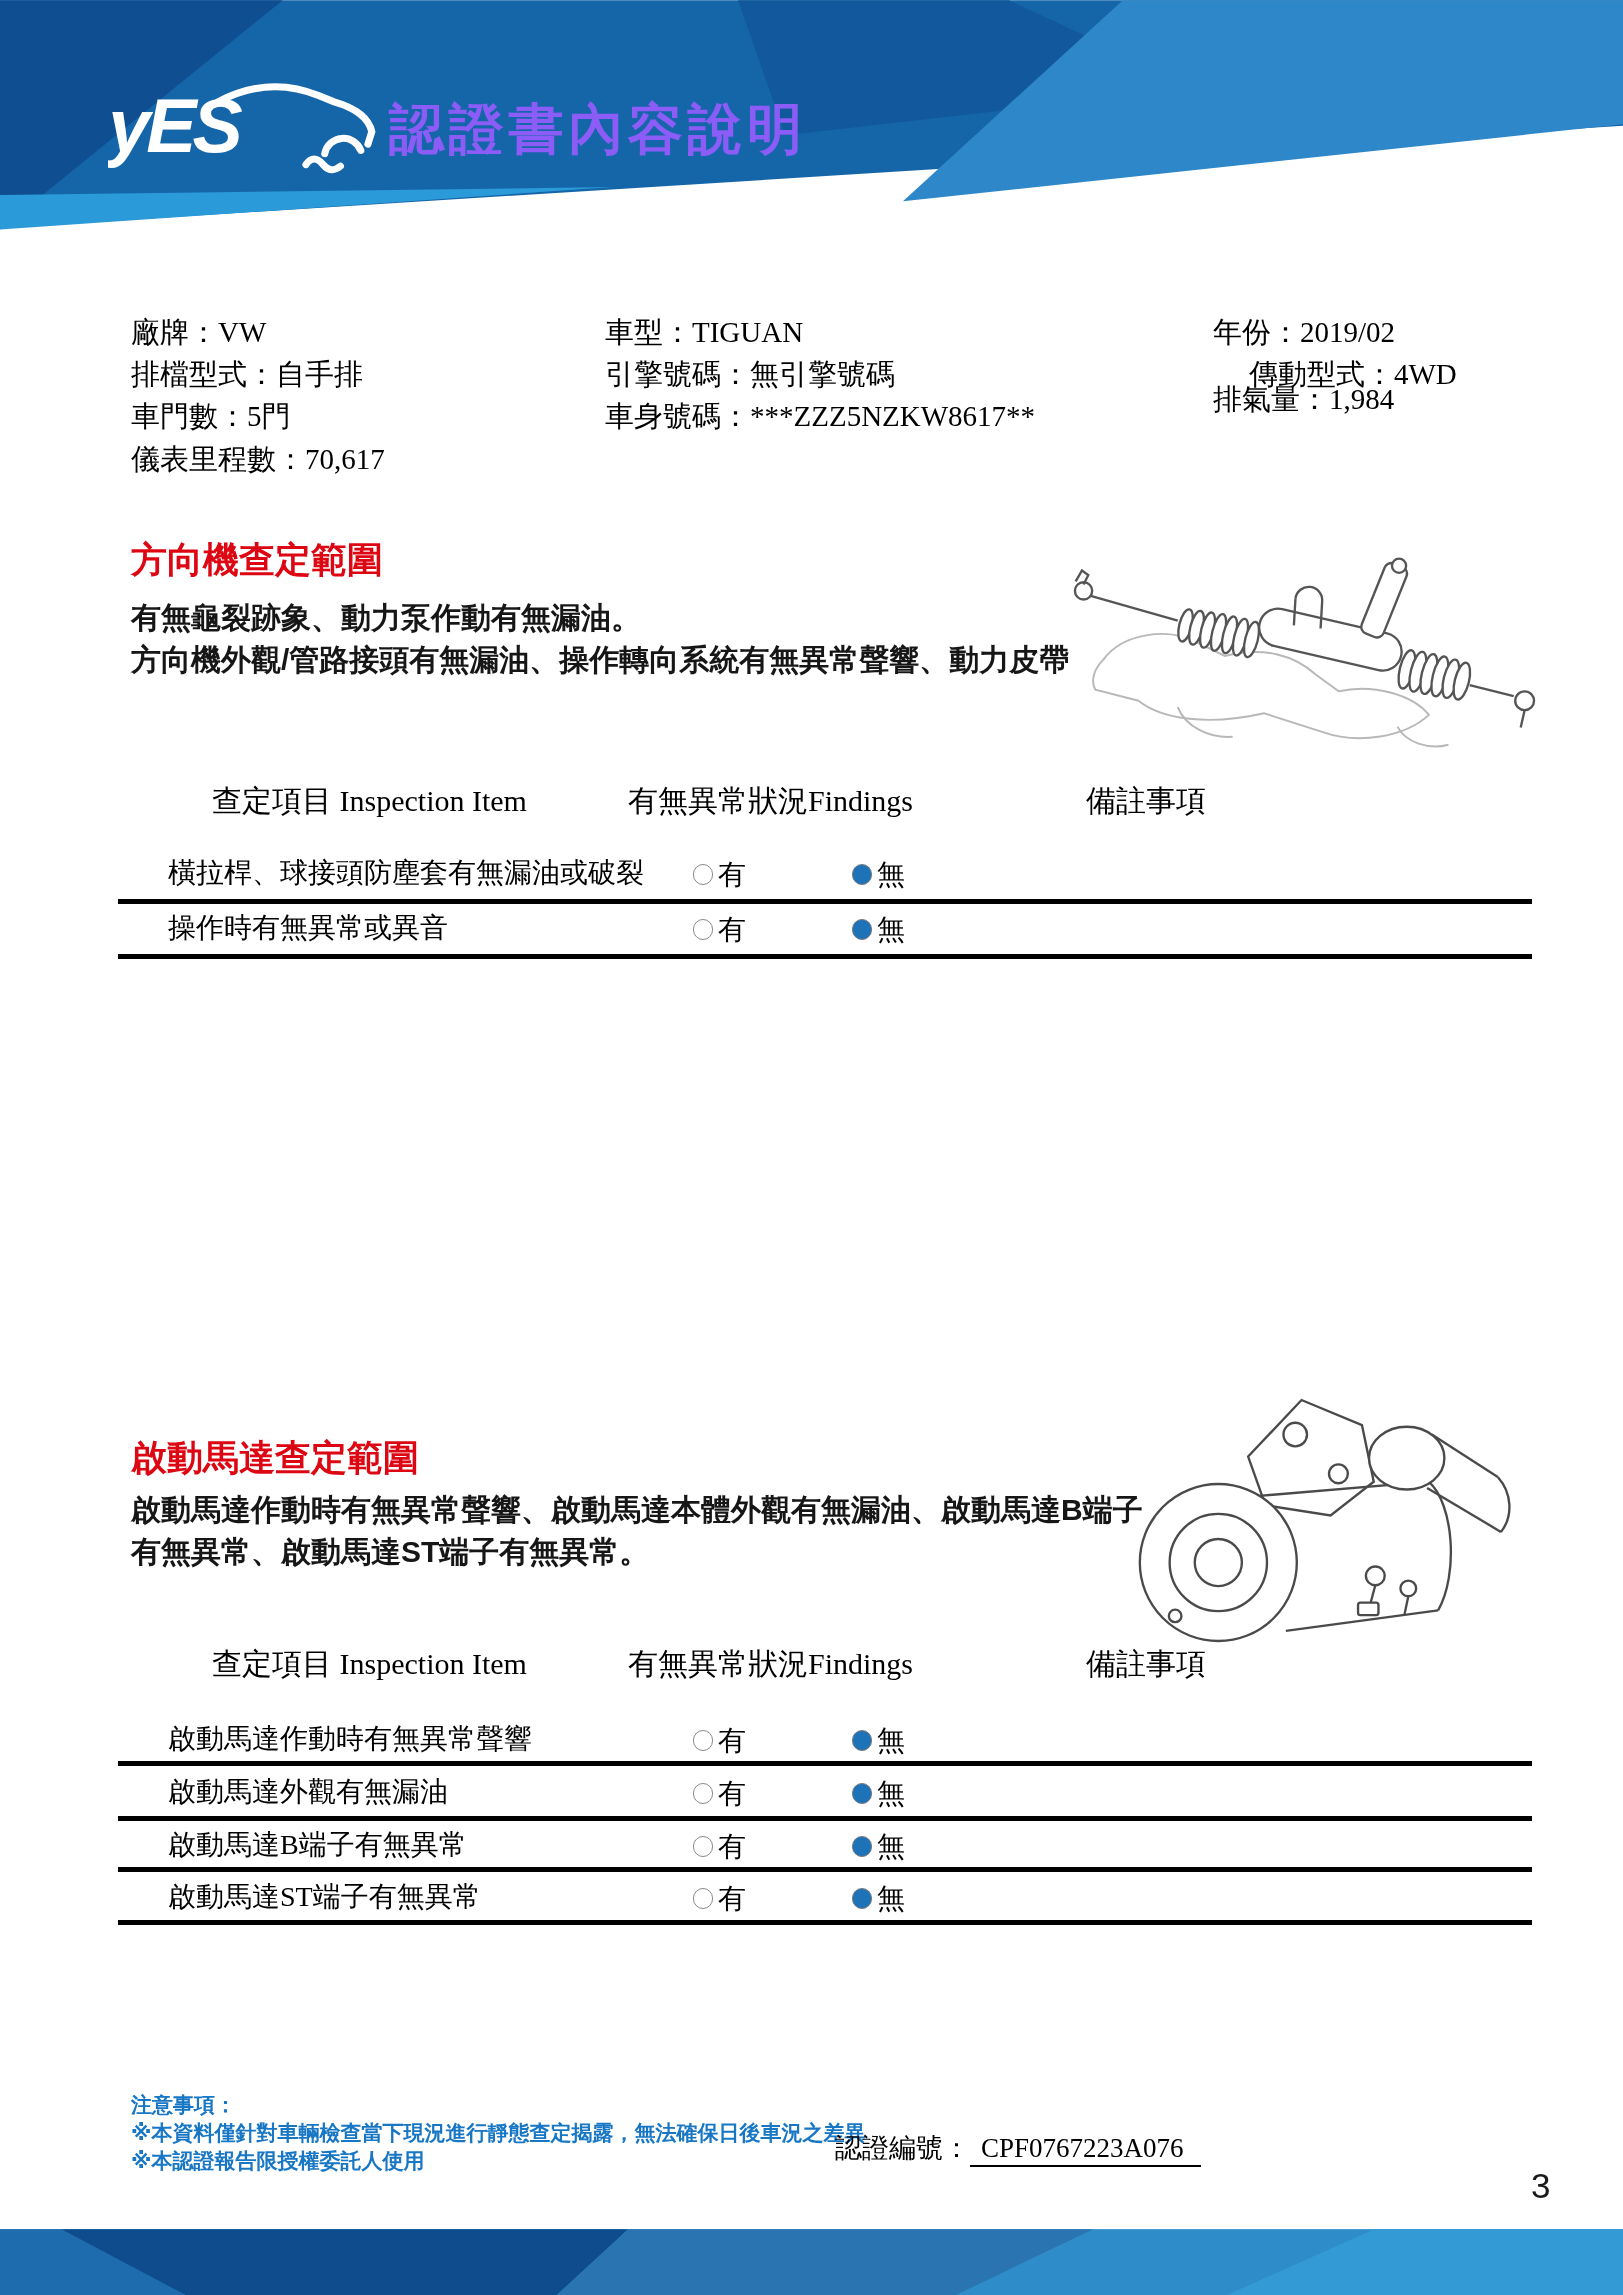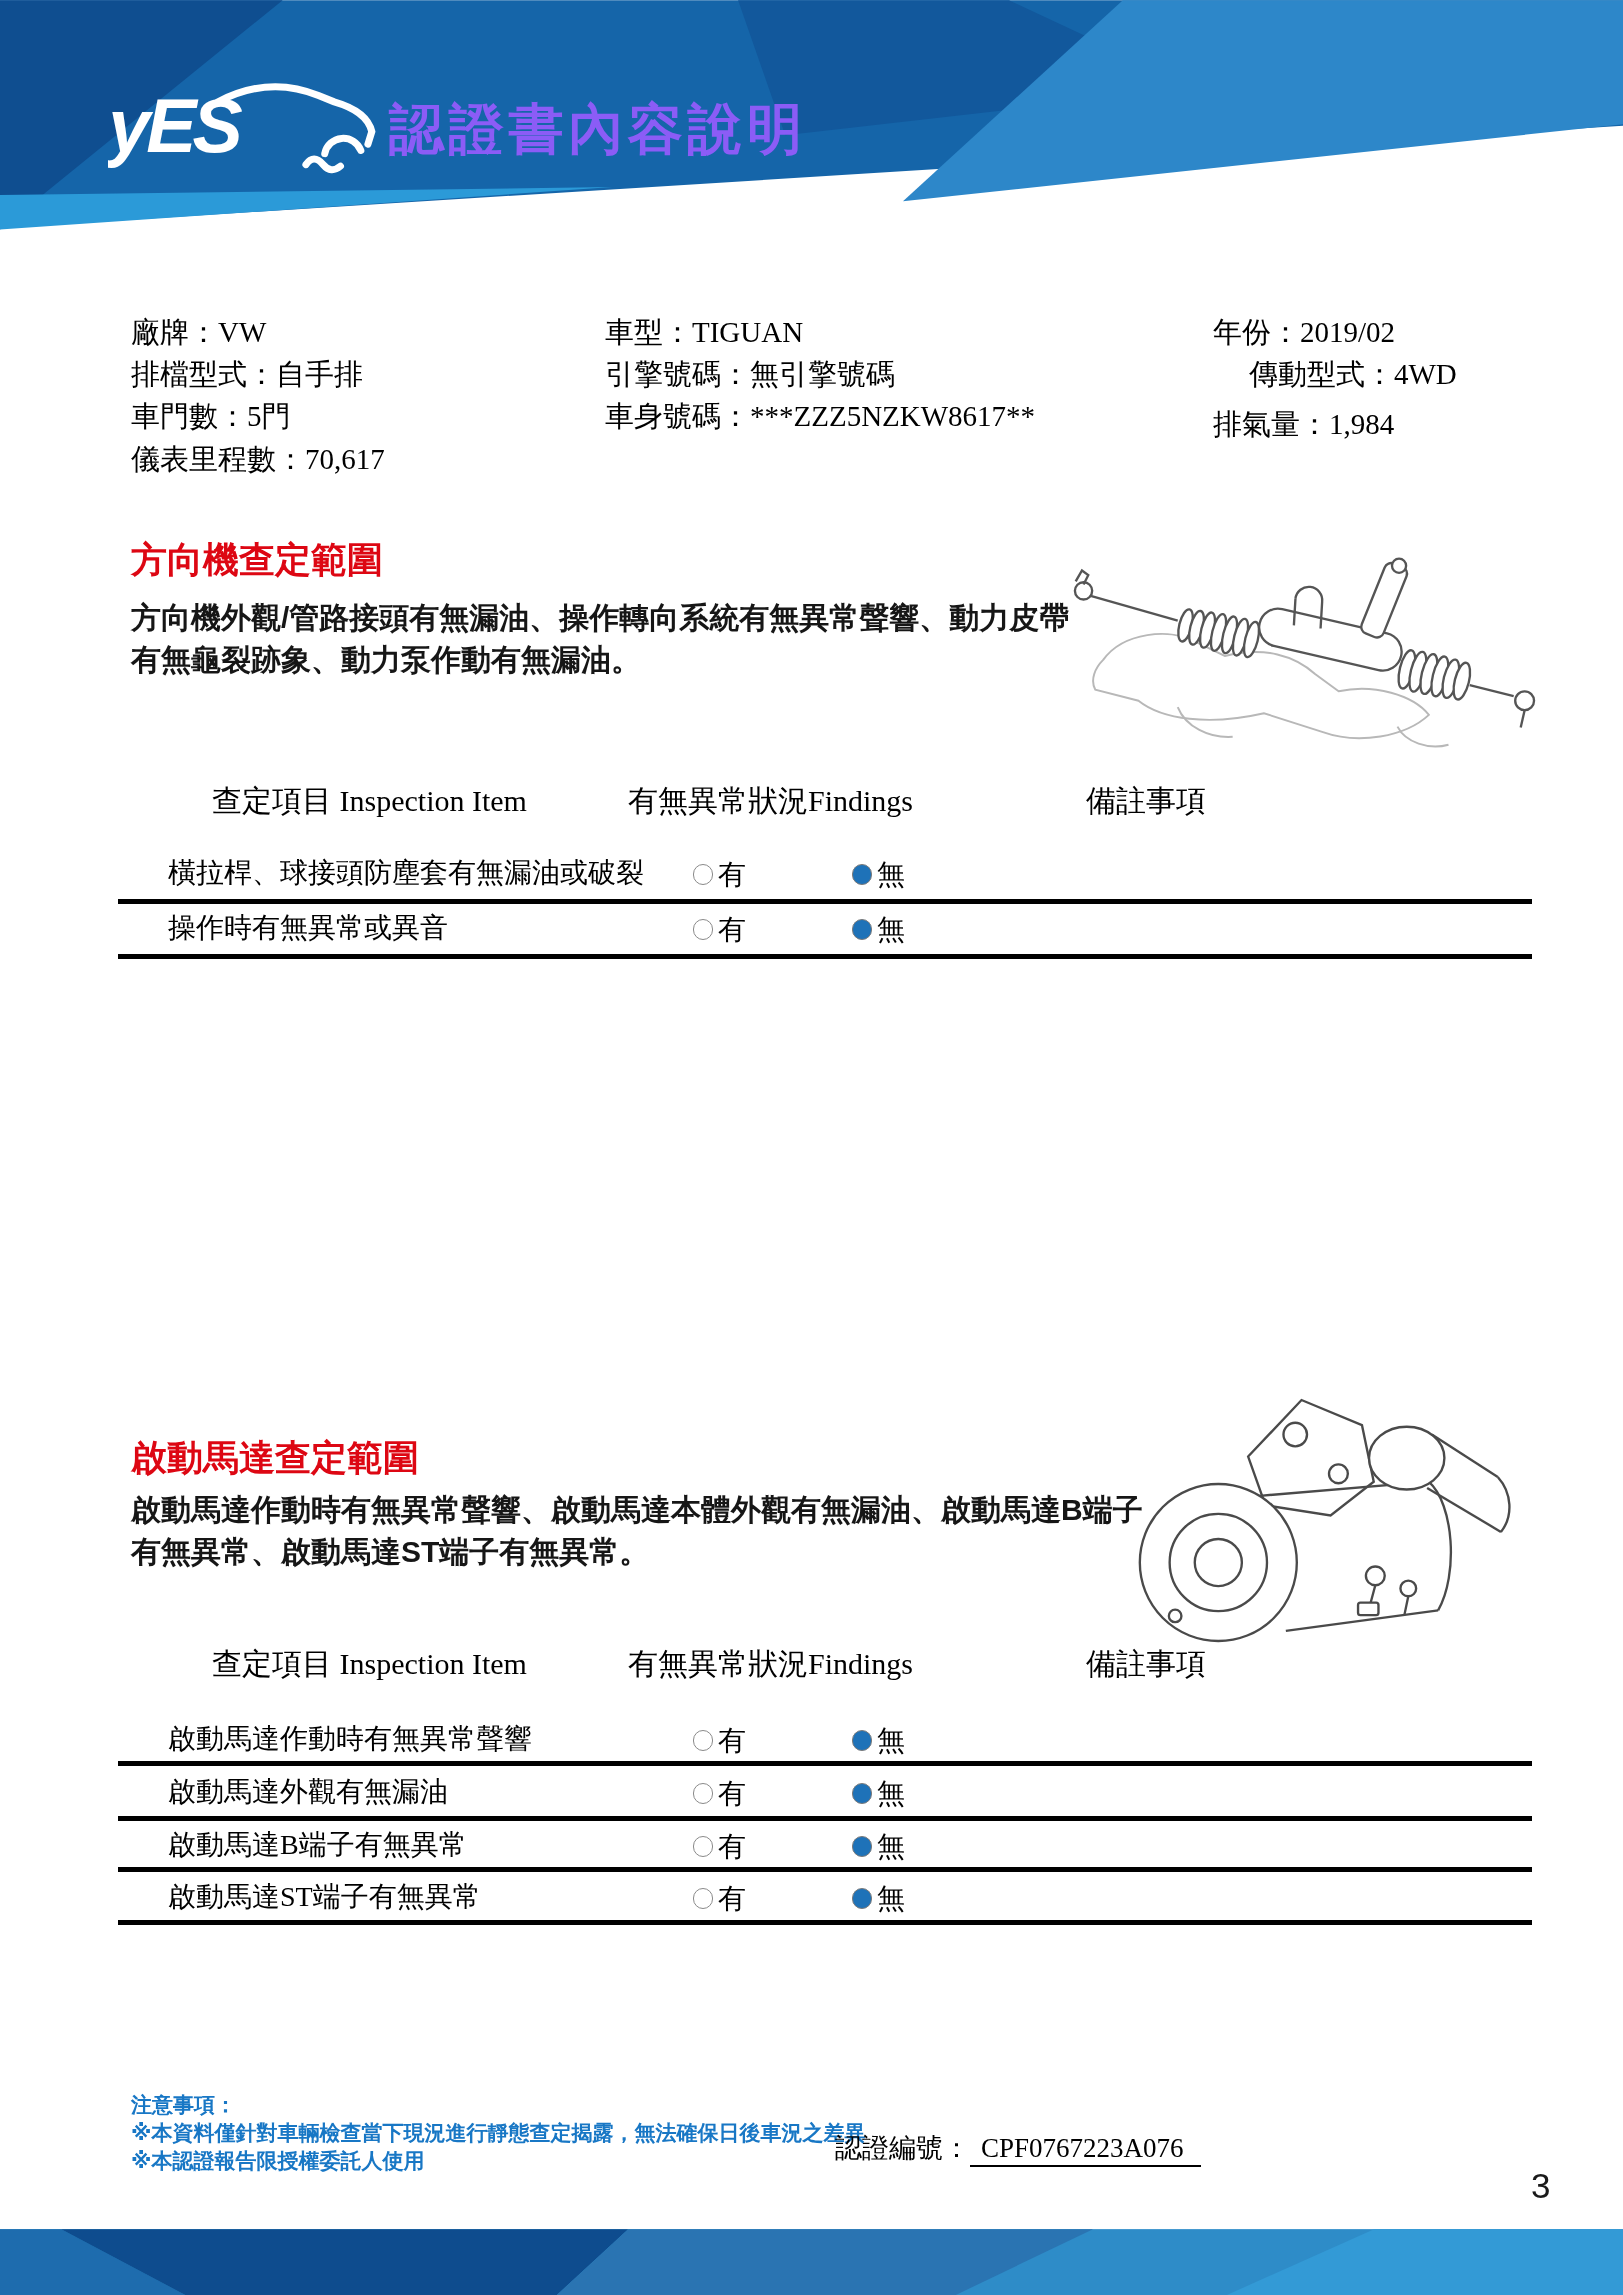--- a/index.html
+++ b/index.html
@@ -84,27 +84,27 @@
     <div class="info-line" style="left:131px;top:355px;">排檔型式：自手排</div>
     <div class="info-line" style="left:131px;top:397px;">車門數：5門</div>
     <div class="info-line" style="left:131px;top:440px;">儀表里程數：70,617</div>
 
     <div class="info-line" style="left:605px;top:313px;">車型：TIGUAN</div>
     <div class="info-line" style="left:605px;top:355px;">引擎號碼：無引擎號碼</div>
     <div class="info-line" style="left:605px;top:397px;">車身號碼：***ZZZ5NZKW8617**</div>
 
     <div class="info-line" style="left:1213px;top:313px;">年份：2019/02</div>
     <div class="info-line" style="left:1213px;top:355px;margin-left:36px;">傳動型式：4WD</div>
-    <div class="info-line" style="left:1213px;top:405px;">排氣量：1,984</div>
+    <div class="info-line" style="left:1213px;top:380px;">排氣量：1,984</div>
   </div>
 
   <div class="sec-title" style="top:536px;">方向機查定範圍</div>
   <div class="sec-desc" style="top:597px;">
+    <div>有無龜裂跡象、動力泵作動有無漏油。</div>
     <div>方向機外觀/管路接頭有無漏油、操作轉向系統有無異常聲響、動力皮帶</div>
-    <div>有無龜裂跡象、動力泵作動有無漏油。</div>
   </div>
 
   <svg class="illus" style="left:1060px;top:550px;" width="518" height="212" viewBox="0 0 660 270">
     <g fill="none" stroke="#b8b8b8" stroke-width="2.5">
       <path d="M55,140 C80,105 140,98 175,118 L210,135 C260,122 300,135 325,158 L355,180 C400,170 450,185 470,210 C440,238 380,248 335,232 L260,208 C190,224 130,216 100,192 L45,178 C38,165 45,150 55,140 Z"></path>
       <path d="M150,200 C160,225 190,240 220,238"></path>
       <path d="M430,225 C440,245 470,255 495,248"></path>
     </g>
     <g fill="#ffffff" stroke="#555555" stroke-width="3">
       <circle cx="30" cy="52" r="11"></circle>

